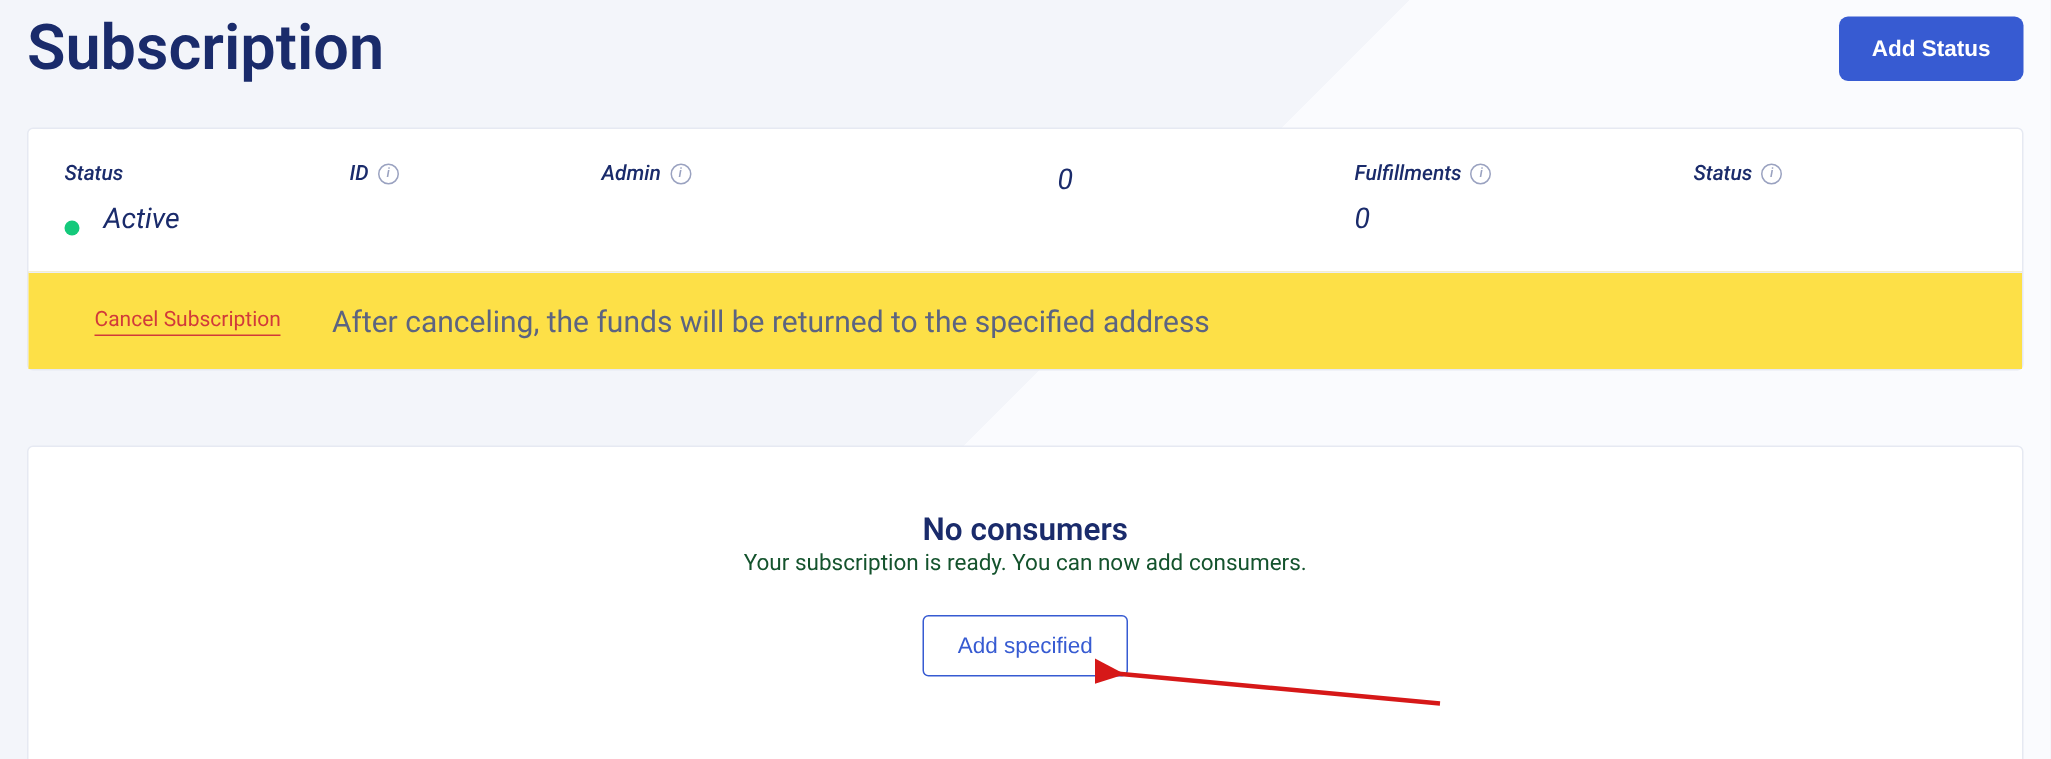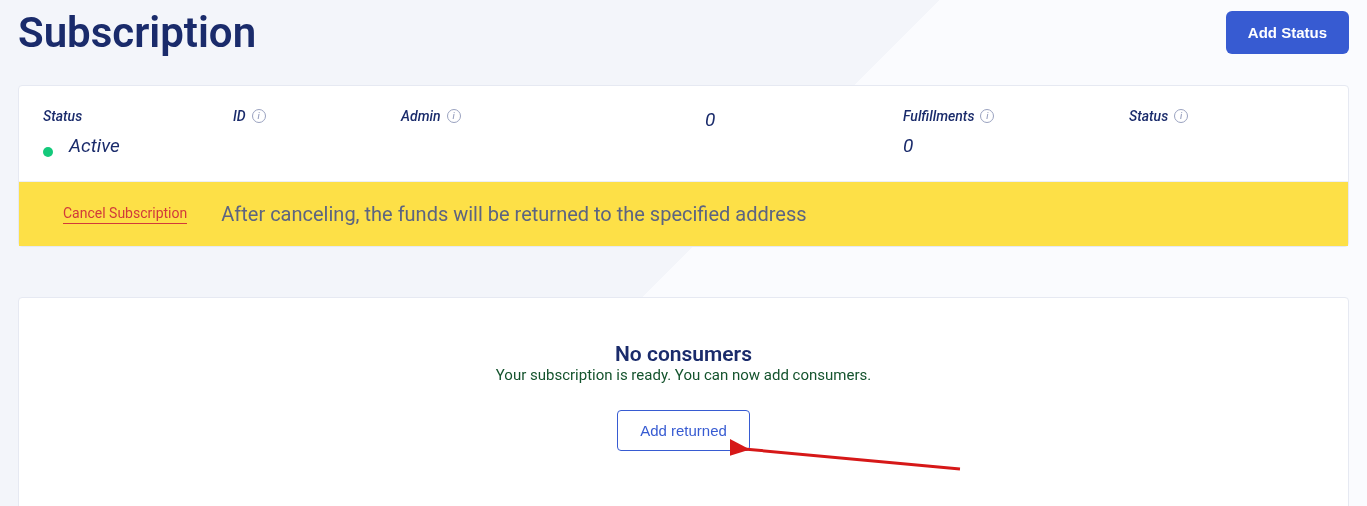--- a/index.html
+++ b/index.html
@@ -232,21 +232,21 @@
 
     <div class="cancel-row">
       <span class="cancel-link">Cancel Subscription</span>
       <span class="cancel-desc">After canceling, the funds will be returned to the specified address</span>
     </div>
   </div>
 
   <div class="card consumers-card">
     <div class="consumers-title">No consumers</div>
     <div class="consumers-desc">Your subscription is ready. You can now add consumers.</div>
-    <button class="btn-outline">Add returned</button>
+    <button class="btn-outline">Add specified</button>
   </div>
 
 </div>
 
 <svg class="arrow-annot" width="240" height="50">
   <defs>
     <marker id="ah" markerWidth="12" markerHeight="10" refX="2" refY="5" orient="auto">
       <polygon points="12,0 0,5 12,10" fill="#d61818"></polygon>
     </marker>
   </defs>

